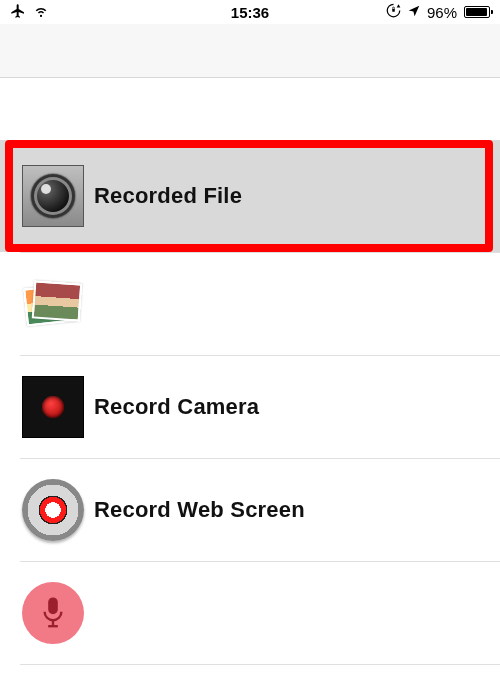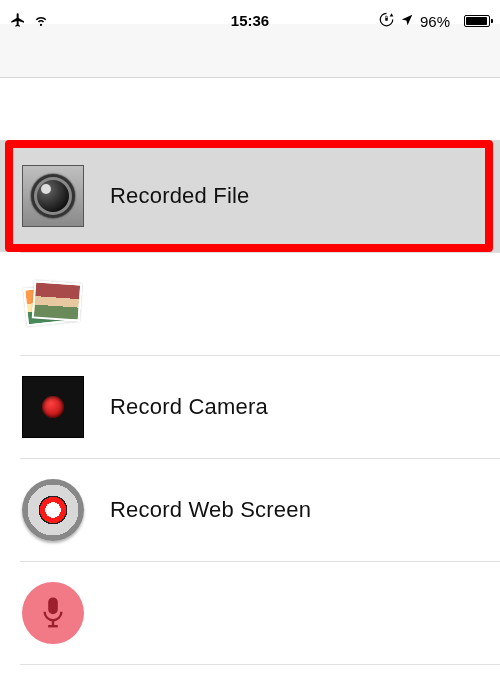--- a/index.html
+++ b/index.html
@@ -1,29 +1,29 @@
 <!DOCTYPE html>
 <html><head>
 <meta charset="utf-8">
 <style>
   * { margin: 0; padding: 0; box-sizing: border-box; }
   html, body { width: 500px; height: 681px; font-family: -apple-system, Helvetica, Arial, sans-serif; background: #ffffff; overflow: hidden; }
   .status-bar {
     height: 24px;
     display: flex;
-    align-items: flex-start;
+    align-items: center;
     justify-content: space-between;
-    padding: 12px 10px;
+    padding: 0 10px;
     font-size: 15px;
     font-weight: 500;
     color: #000;
   }
   .status-left, .status-right { display: flex; align-items: center; gap: 6px; }
   .status-center { position: absolute; left: 50%; transform: translateX(-50%); font-weight: 600; }
-  .battery-wrap { display: flex; align-items: center; gap: 14px; }
+  .battery-wrap { display: flex; align-items: center; gap: 7px; }
   .battery {
     width: 26px; height: 12px; border: 1.5px solid #000; border-radius: 2px; position: relative;
   }
   .battery::after { content:""; position:absolute; right:-4px; top:3px; width:2px; height:4px; background:#000; border-radius:0 1px 1px 0;}
   .battery-fill { position:absolute; left:1px; top:1px; bottom:1px; background:#000; border-radius:1px;}
   .nav-header {
     height: 54px;
     background: #f7f7f7;
     border-bottom: 1px solid #d8d8d8;
   }
@@ -38,22 +38,23 @@
   }
   .row.compact { height: 102px; }
   .row-sep {
     height: 1px;
     background: #e0e0e0;
     margin-left: 20px;
   }
   .row-label {
     font-size: 22px;
     color: #111;
-    margin-left: 26px;
+    margin-left: 10px;
     letter-spacing: 0.2px;
+    font-weight: bold;
   }
   .selected {
     background: #d9d9d9;
   }
   .highlight-frame {
     position: absolute;
     border: 8px solid #ff0000;
     border-radius: 4px;
     pointer-events: none;
     left: 5px;

